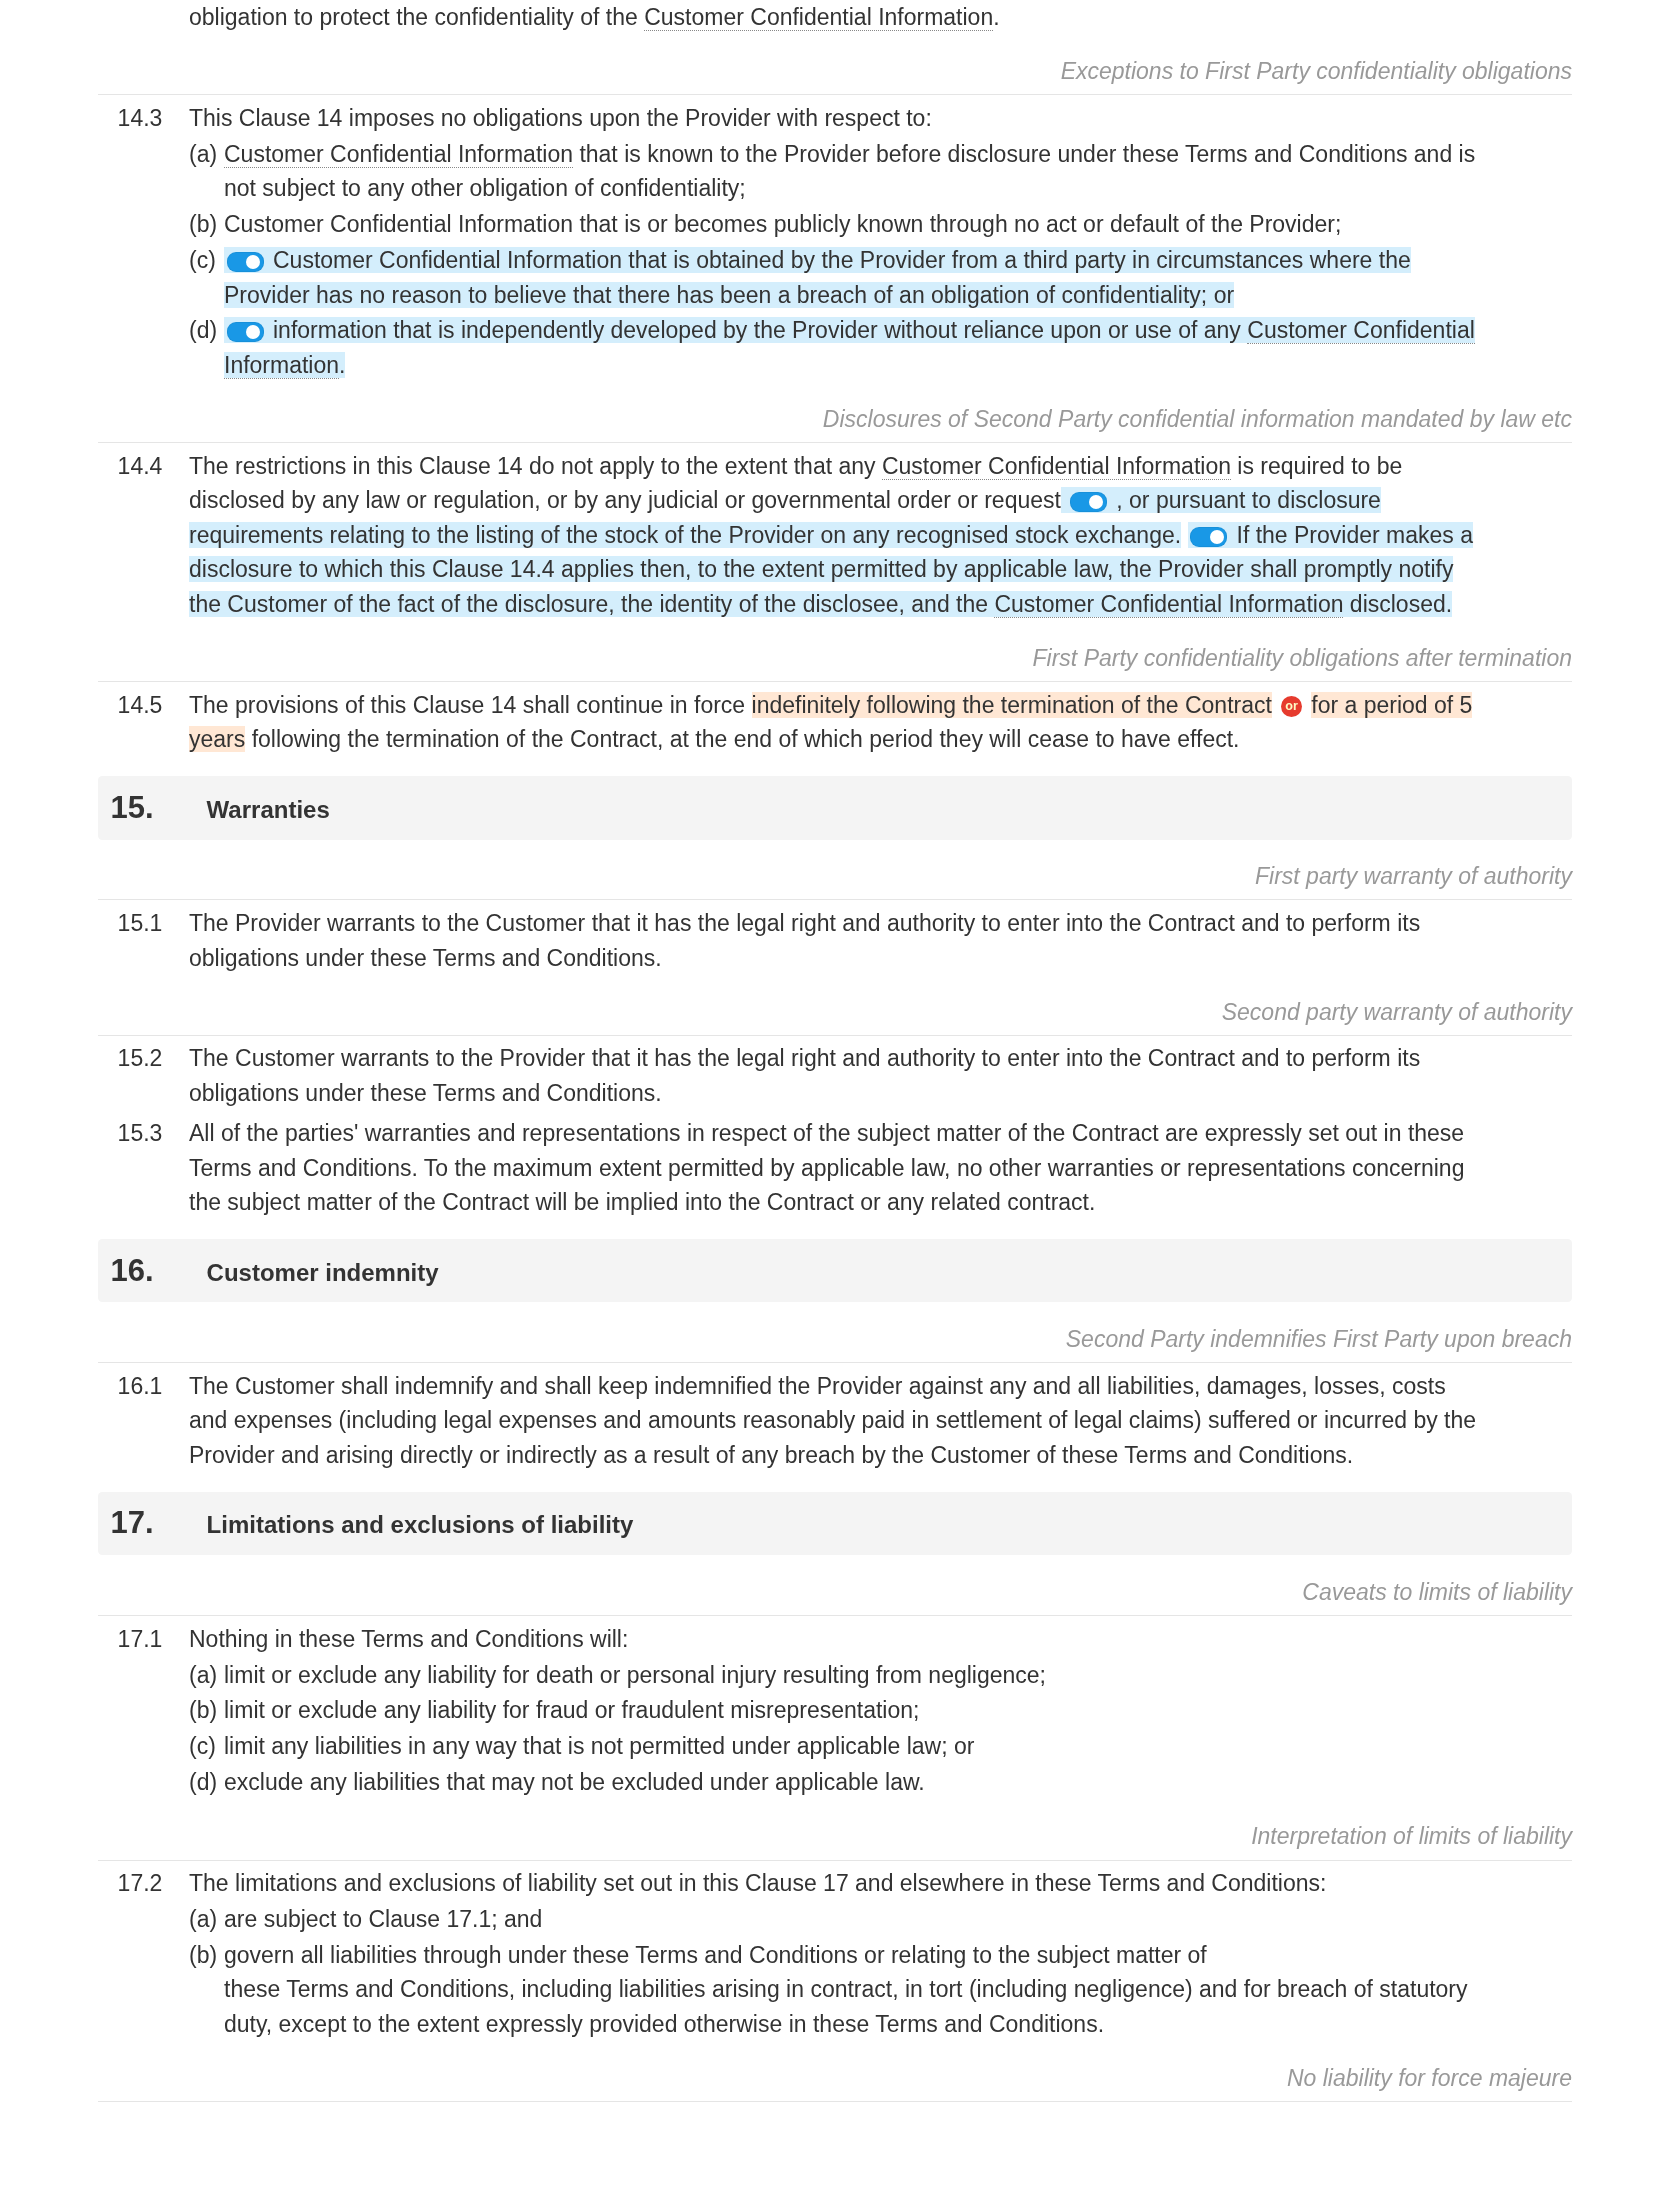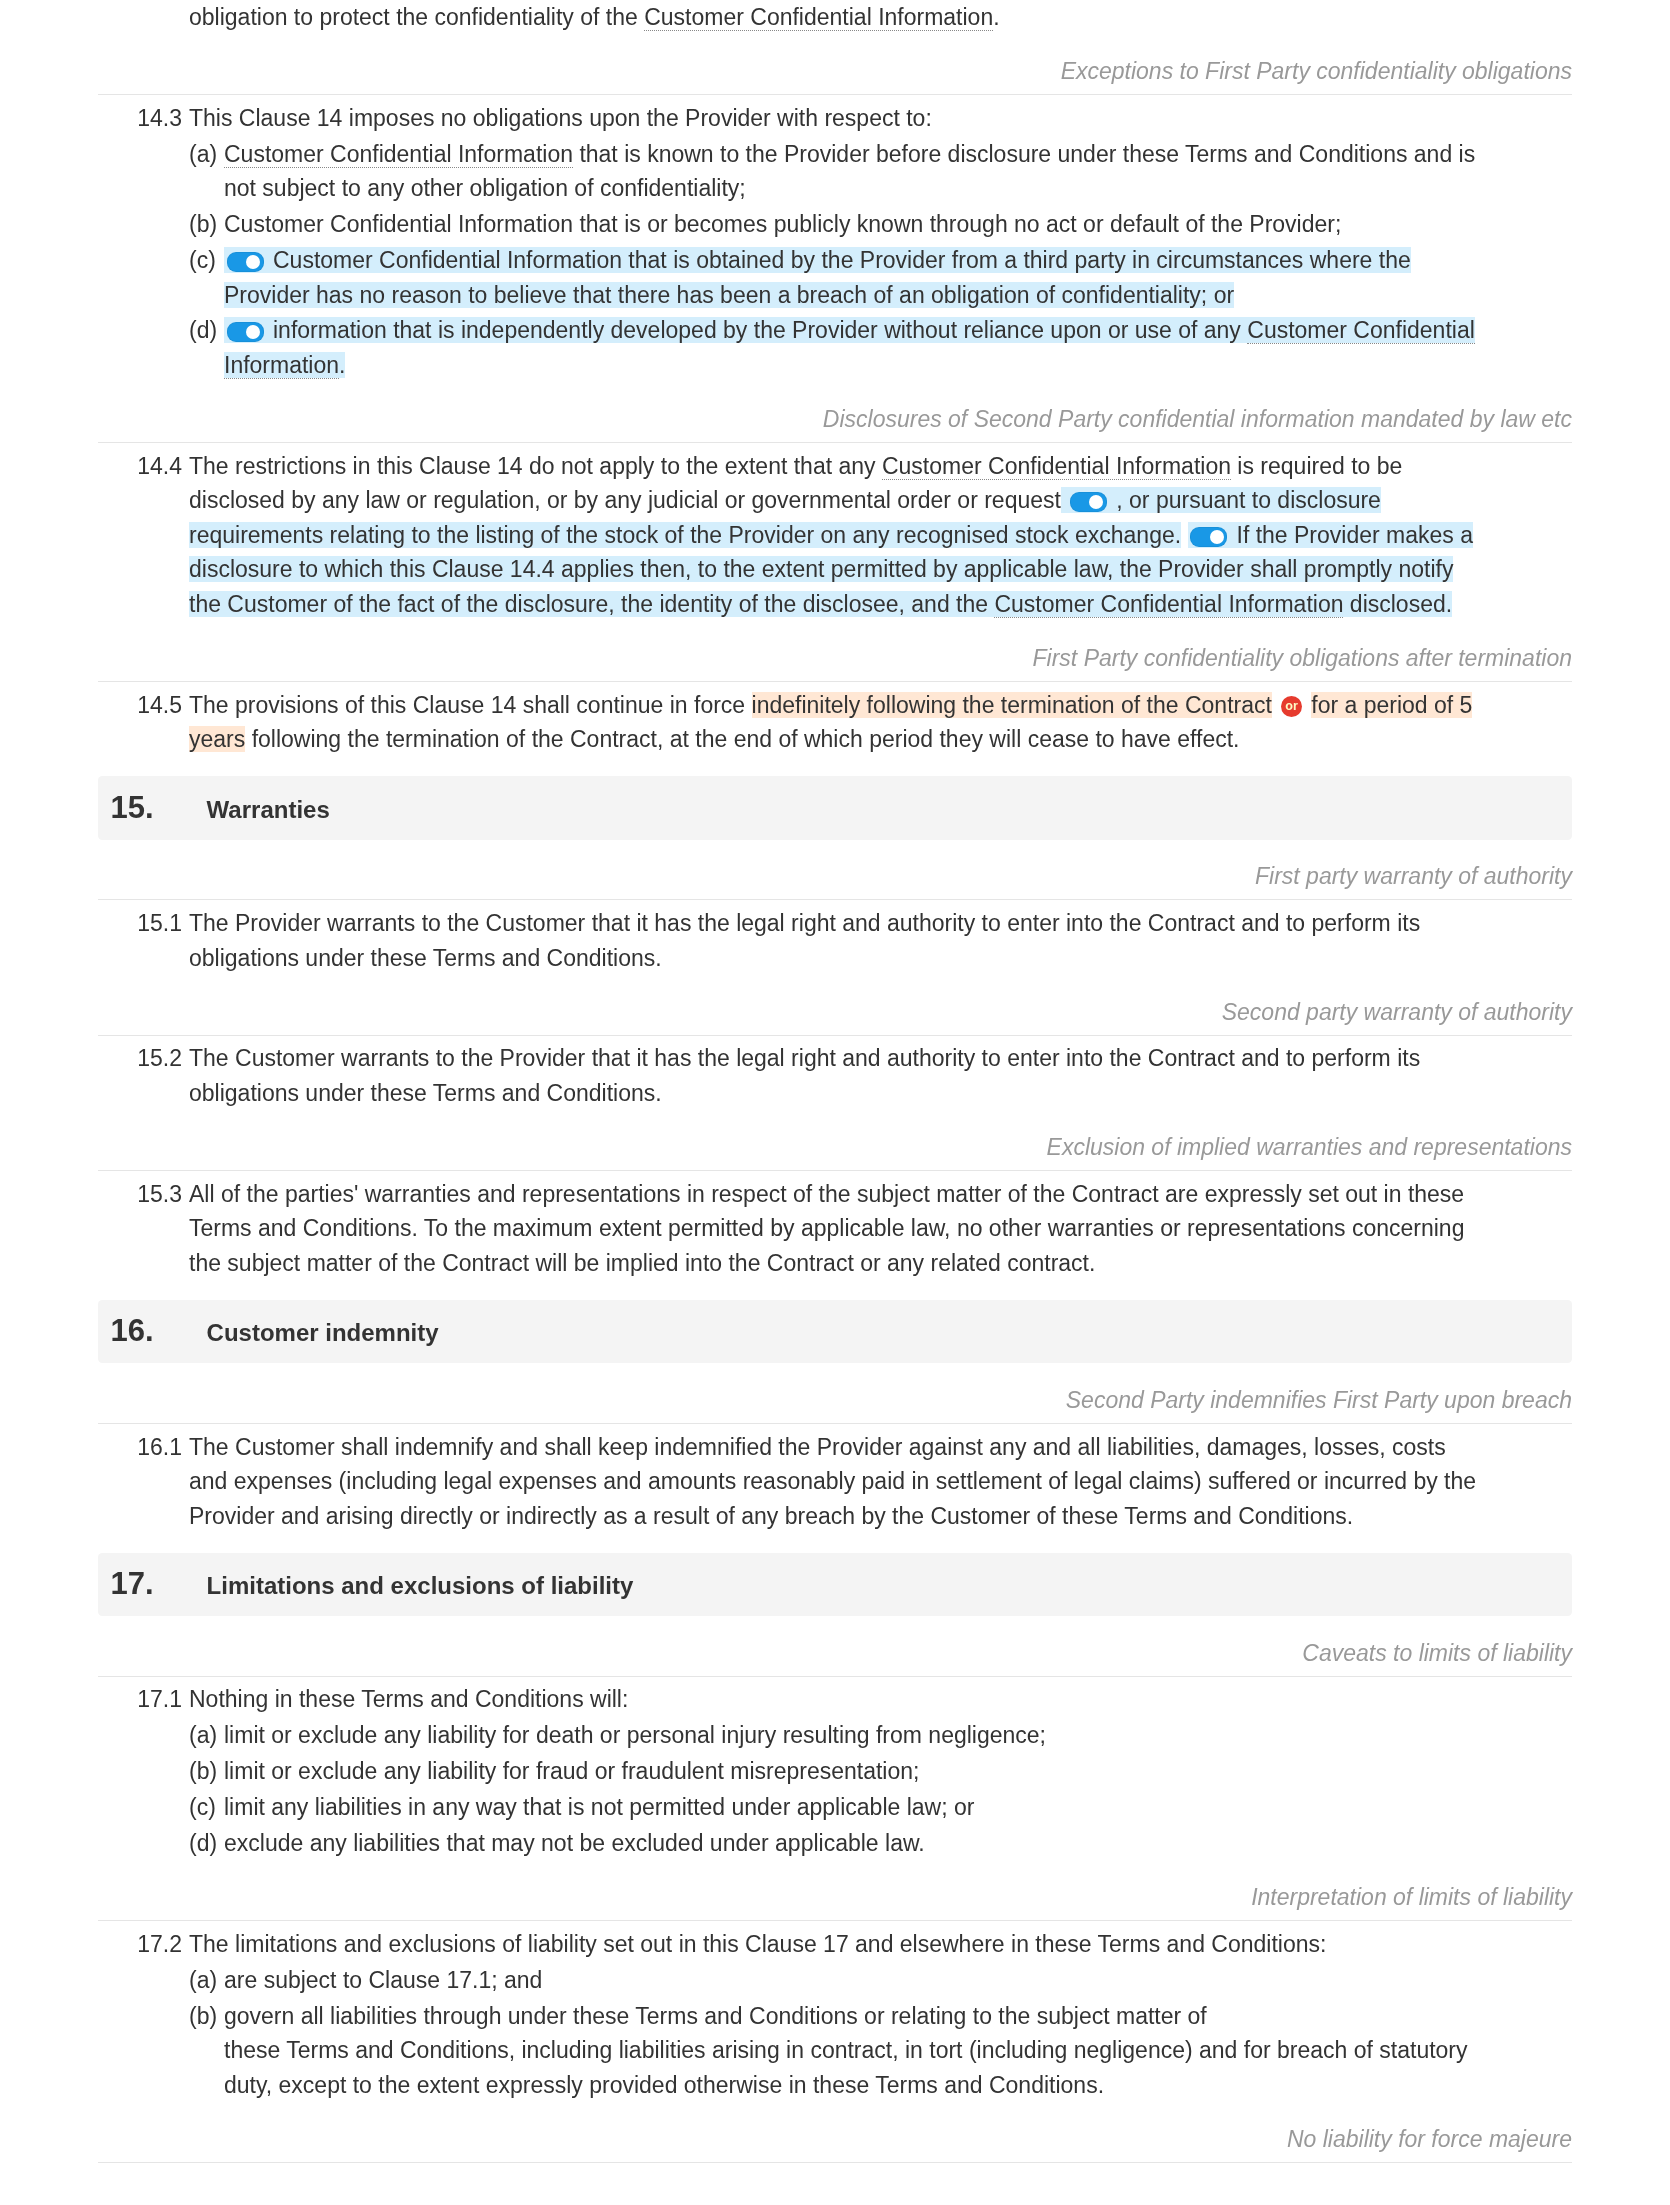--- a/index.html
+++ b/index.html
@@ -19,21 +19,21 @@
     margin-left: 91px;
     margin-right: 84px;
   }
   .clause-row {
     display: flex;
     margin-top: 5.6px;
   }
   .clause-num {
     width: 84px;
     flex-shrink: 0;
-    text-align: right;
+    text-align: center;
     padding-right: 7px;
   }
   .clause-body {
     flex: 1;
     margin-right: 84px;
   }
   .sub-row {
     display: flex;
     margin-top: 1.4px;
   }
@@ -179,21 +179,20 @@
   <div class="clause-num">15.1</div>
   <div class="clause-body">The Provider warrants to the Customer that it has the legal right and authority to enter into the Contract and to perform its obligations under these Terms and Conditions.</div>
 </div>
 
 <div class="indent-body annotation">Second party warranty of authority</div>
 <div class="clause-row">
   <div class="clause-num">15.2</div>
   <div class="clause-body">The Customer warrants to the Provider that it has the legal right and authority to enter into the Contract and to perform its obligations under these Terms and Conditions.</div>
 </div>
 
-<div class="indent-body annotation">Exclusion of implied warranties and representations</div>
 <div class="clause-row">
   <div class="clause-num">15.3</div>
   <div class="clause-body">All of the parties' warranties and representations in respect of the subject matter of the Contract are expressly set out in these Terms and Conditions. To the maximum extent permitted by applicable law, no other warranties or representations concerning the subject matter of the Contract will be implied into the Contract or any related contract.</div>
 </div>
 
 <div class="section-header">
   <div class="section-num">16.</div>
   <div class="section-title">Customer indemnity</div>
 </div>
 

